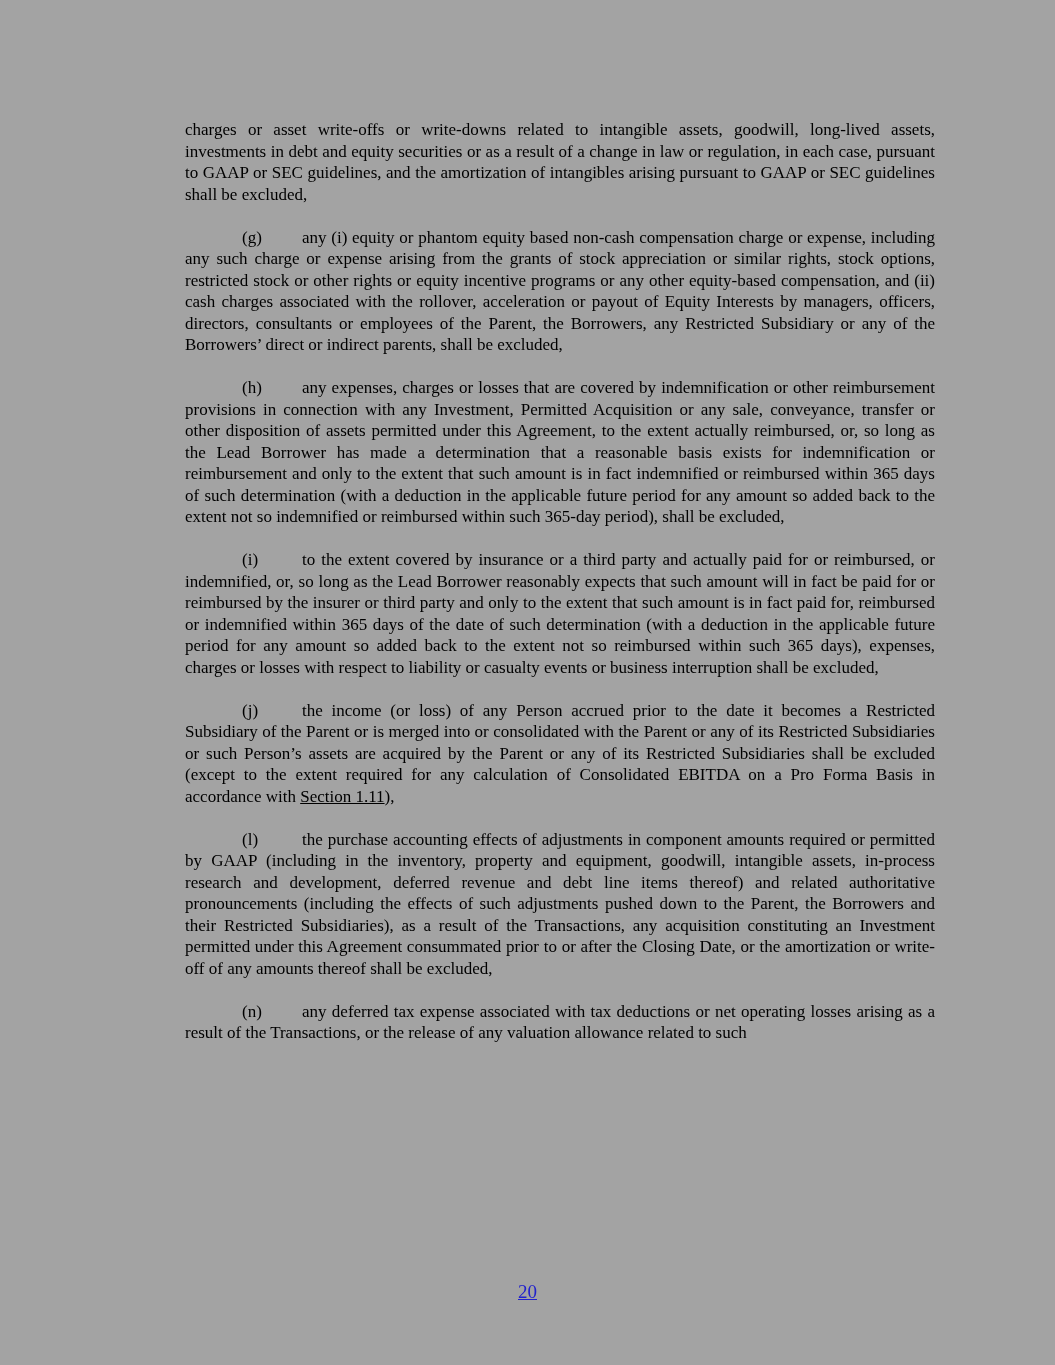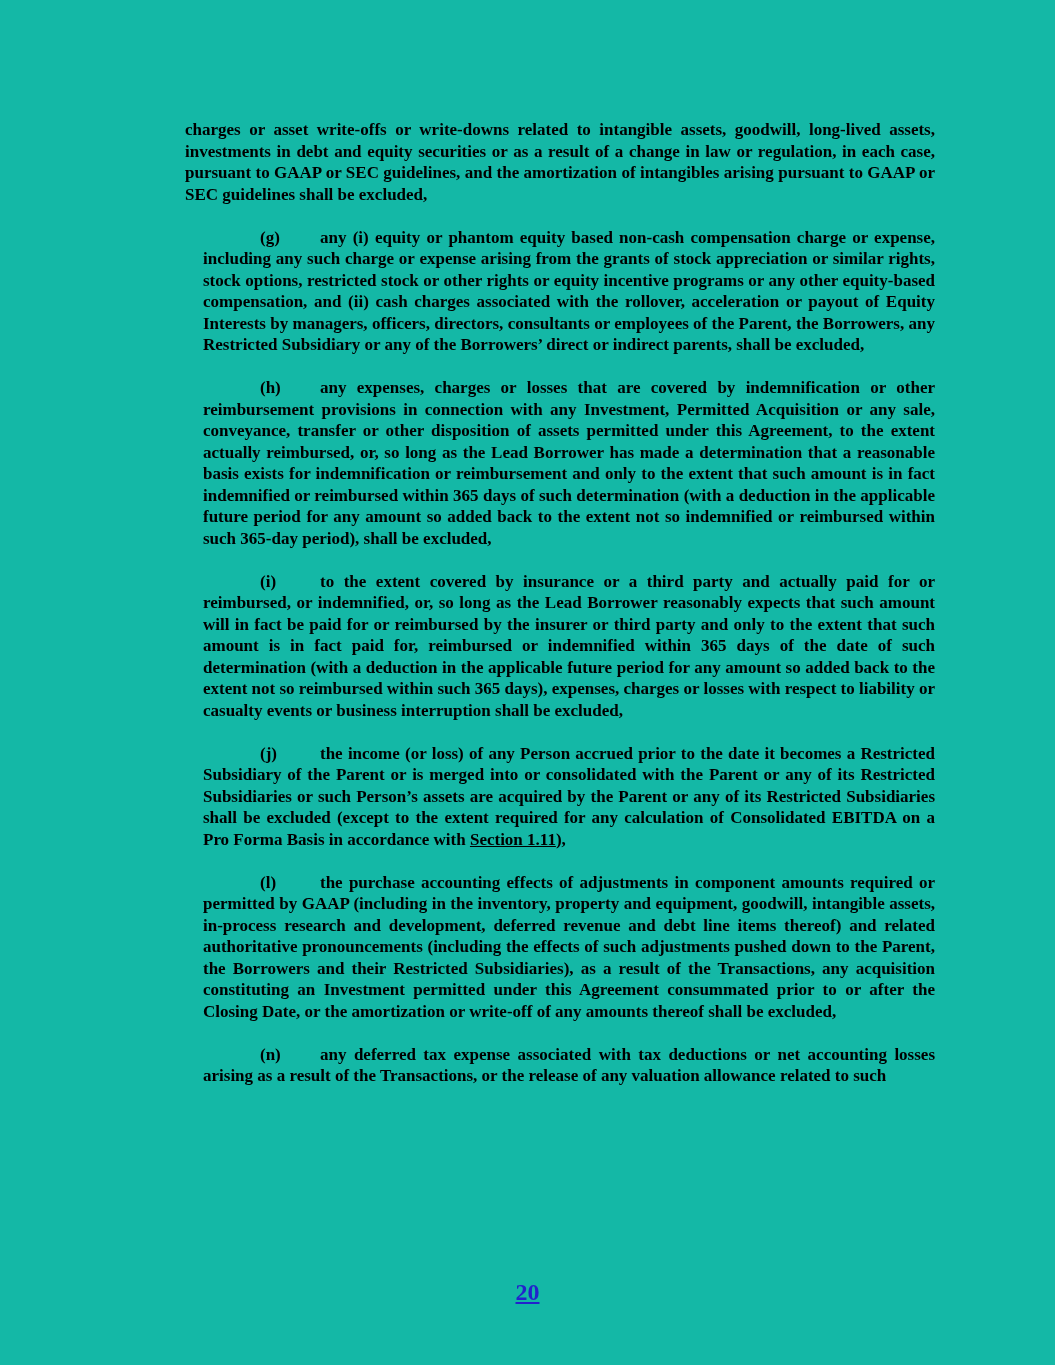--- a/index.html
+++ b/index.html
@@ -14,58 +14,56 @@
     font-family: "Liberation Serif", serif;
     position: relative;
     overflow: hidden;
   }
   .page {
     position: absolute;
     left: 0;
     top: 0;
     width: 1055px;
     height: 1365px;
-    background: #14b8a6;
-    font-weight: bold;
+    background: #a3a3a3;
   }
   .text-block {
     position: absolute;
     left: 185px;
     top: 119px;
     width: 750px;
     font-size: 17px;
     line-height: 21.5px;
     text-align: justify;
   }
   .para {
     margin: 0;
     padding: 0;
   }
   .para + .para {
     margin-top: 21.5px;
-    margin-left: 18px;
   }
   .para.indented {
     text-indent: 57px;
   }
   .plabel {
     display: inline-block;
     width: 60px;
     text-indent: 0;
   }
   .underlined {
     text-decoration: underline;
   }
   .page-number {
     position: absolute;
     top: 1281px;
     left: 0;
     width: 1055px;
     text-align: center;
-    font-size: 24px;
+    font-size: 19px;
     line-height: 22px;
   }
   .page-number a,
   .page-number span {
     color: #2222CC;
     text-decoration: underline;
     cursor: pointer;
   }
 </style>
 </head>
@@ -82,19 +80,19 @@
     <p class="para indented"><span class="plabel">(h)</span><span>any expenses, charges or losses that are covered by indemnification or other reimbursement provisions in connection with any Investment, Permitted Acquisition or any sale, conveyance, transfer or other disposition of assets permitted under this Agreement, to the extent actually reimbursed, or, so long as the Lead Borrower has made a determination that a reasonable basis exists for indemnification or reimbursement and only to the extent that such amount is in fact indemnified or reimbursed within 365 days of such determination (with a deduction in the applicable future period for any amount so added back to the extent not so indemnified or reimbursed within such 365-day period), shall be excluded,</span></p>
 
     <p class="para indented"><span class="plabel">(i)</span><span>to the extent covered by insurance or a third party and actually paid for or reimbursed, or indemnified, or, so long as the Lead Borrower reasonably expects that such amount will in fact be paid for or reimbursed by the insurer or third party and only to the extent that such amount is in fact paid for, reimbursed or indemnified within 365 days of the date of such determination (with a deduction in the applicable future period for any amount so added back to the extent not so reimbursed within such 365 days), expenses, charges or losses with respect to liability or casualty events or business interruption shall be excluded,</span></p>
 
     <p class="para indented"><span class="plabel">(j)</span><span>the income (or loss) of any Person accrued prior to the date it becomes a Restricted Subsidiary of the Parent or is merged into or consolidated with the Parent or any of its Restricted Subsidiaries or such Person’s assets are acquired by the Parent or any of its Restricted Subsidiaries shall be excluded (except to the extent required for any calculation of Consolidated EBITDA on a Pro Forma Basis in accordance with </span><span class="underlined">Section 1.11</span><span>),</span></p>
 
 
     <p class="para indented"><span class="plabel">(l)</span><span>the purchase accounting effects of adjustments in component amounts required or permitted by GAAP (including in the inventory, property and equipment, goodwill, intangible assets, in-process research and development, deferred revenue and debt line items thereof) and related authoritative pronouncements (including the effects of such adjustments pushed down to the Parent, the Borrowers and their Restricted Subsidiaries), as a result of the Transactions, any acquisition constituting an Investment permitted under this Agreement consummated prior to or after the Closing Date, or the amortization or write-off of any amounts thereof shall be excluded,</span></p>
 
 
-    <p class="para indented"><span class="plabel">(n)</span><span>any deferred tax expense associated with tax deductions or net accounting losses arising as a result of the Transactions, or the release of any valuation allowance related to such</span></p>
+    <p class="para indented"><span class="plabel">(n)</span><span>any deferred tax expense associated with tax deductions or net operating losses arising as a result of the Transactions, or the release of any valuation allowance related to such</span></p>
 
   </div>
 
   <div class="page-number"><span>20</span></div>
 
 </div>
 
 </body></html>

